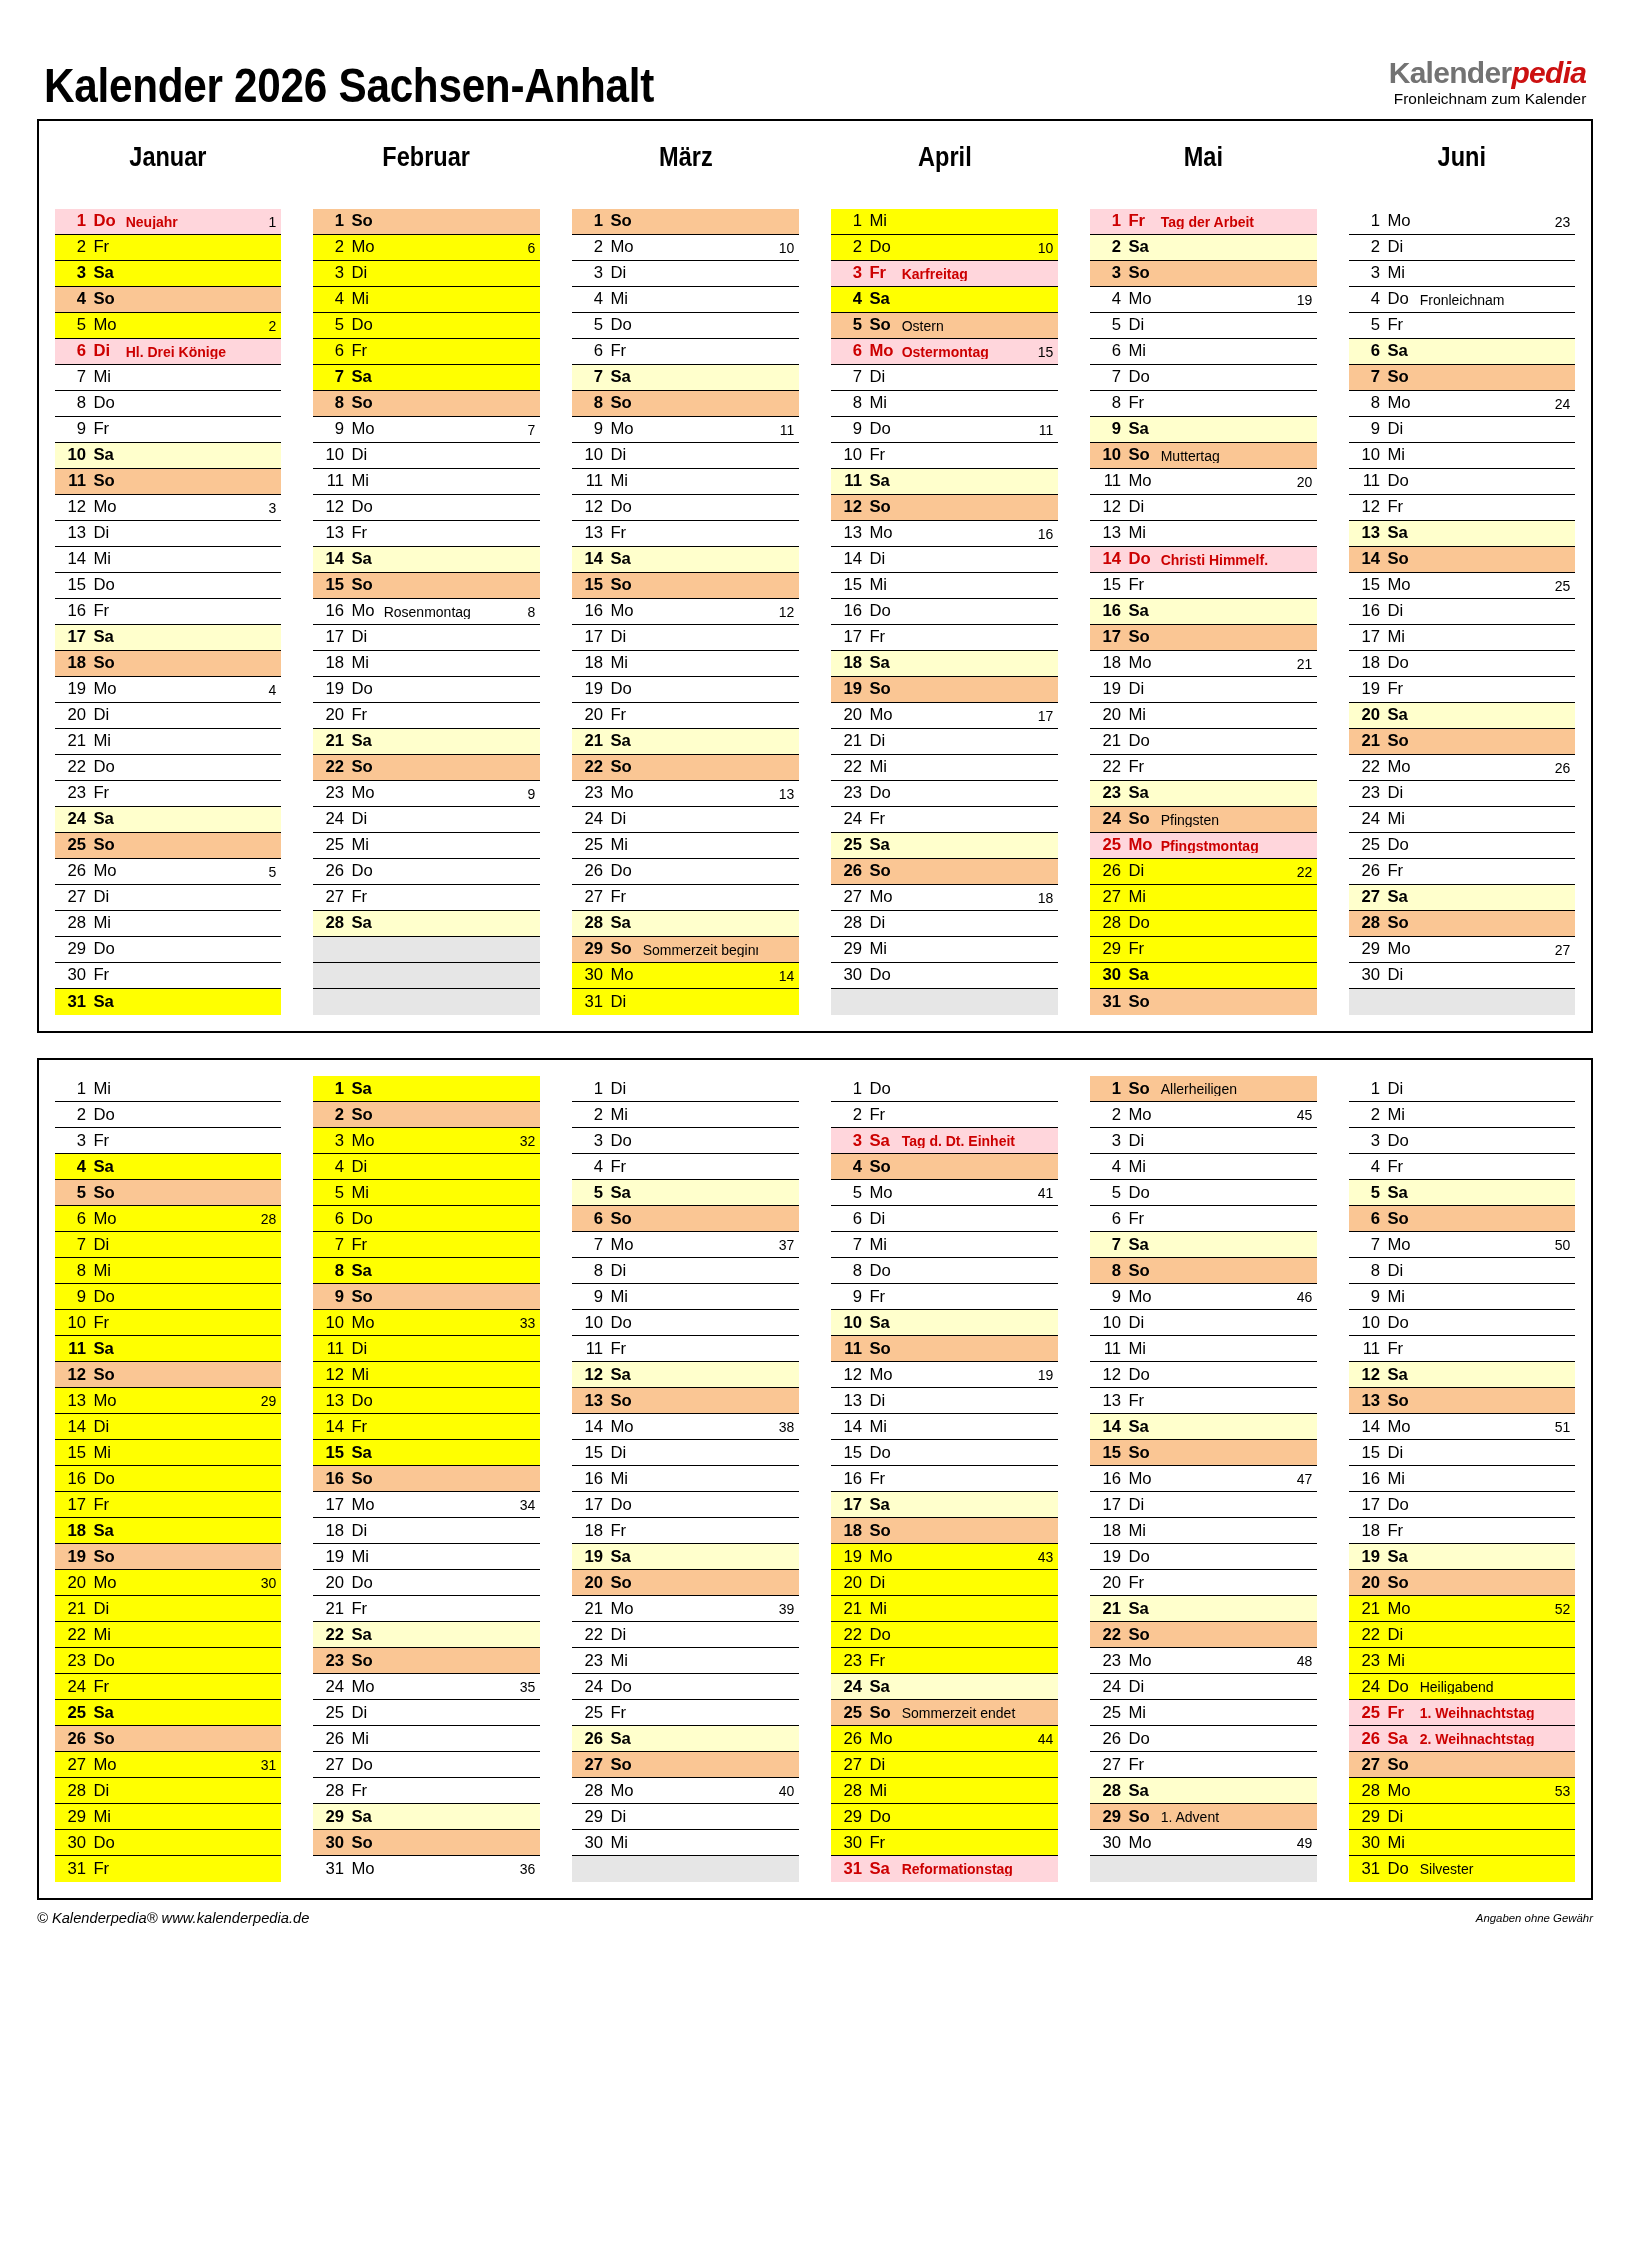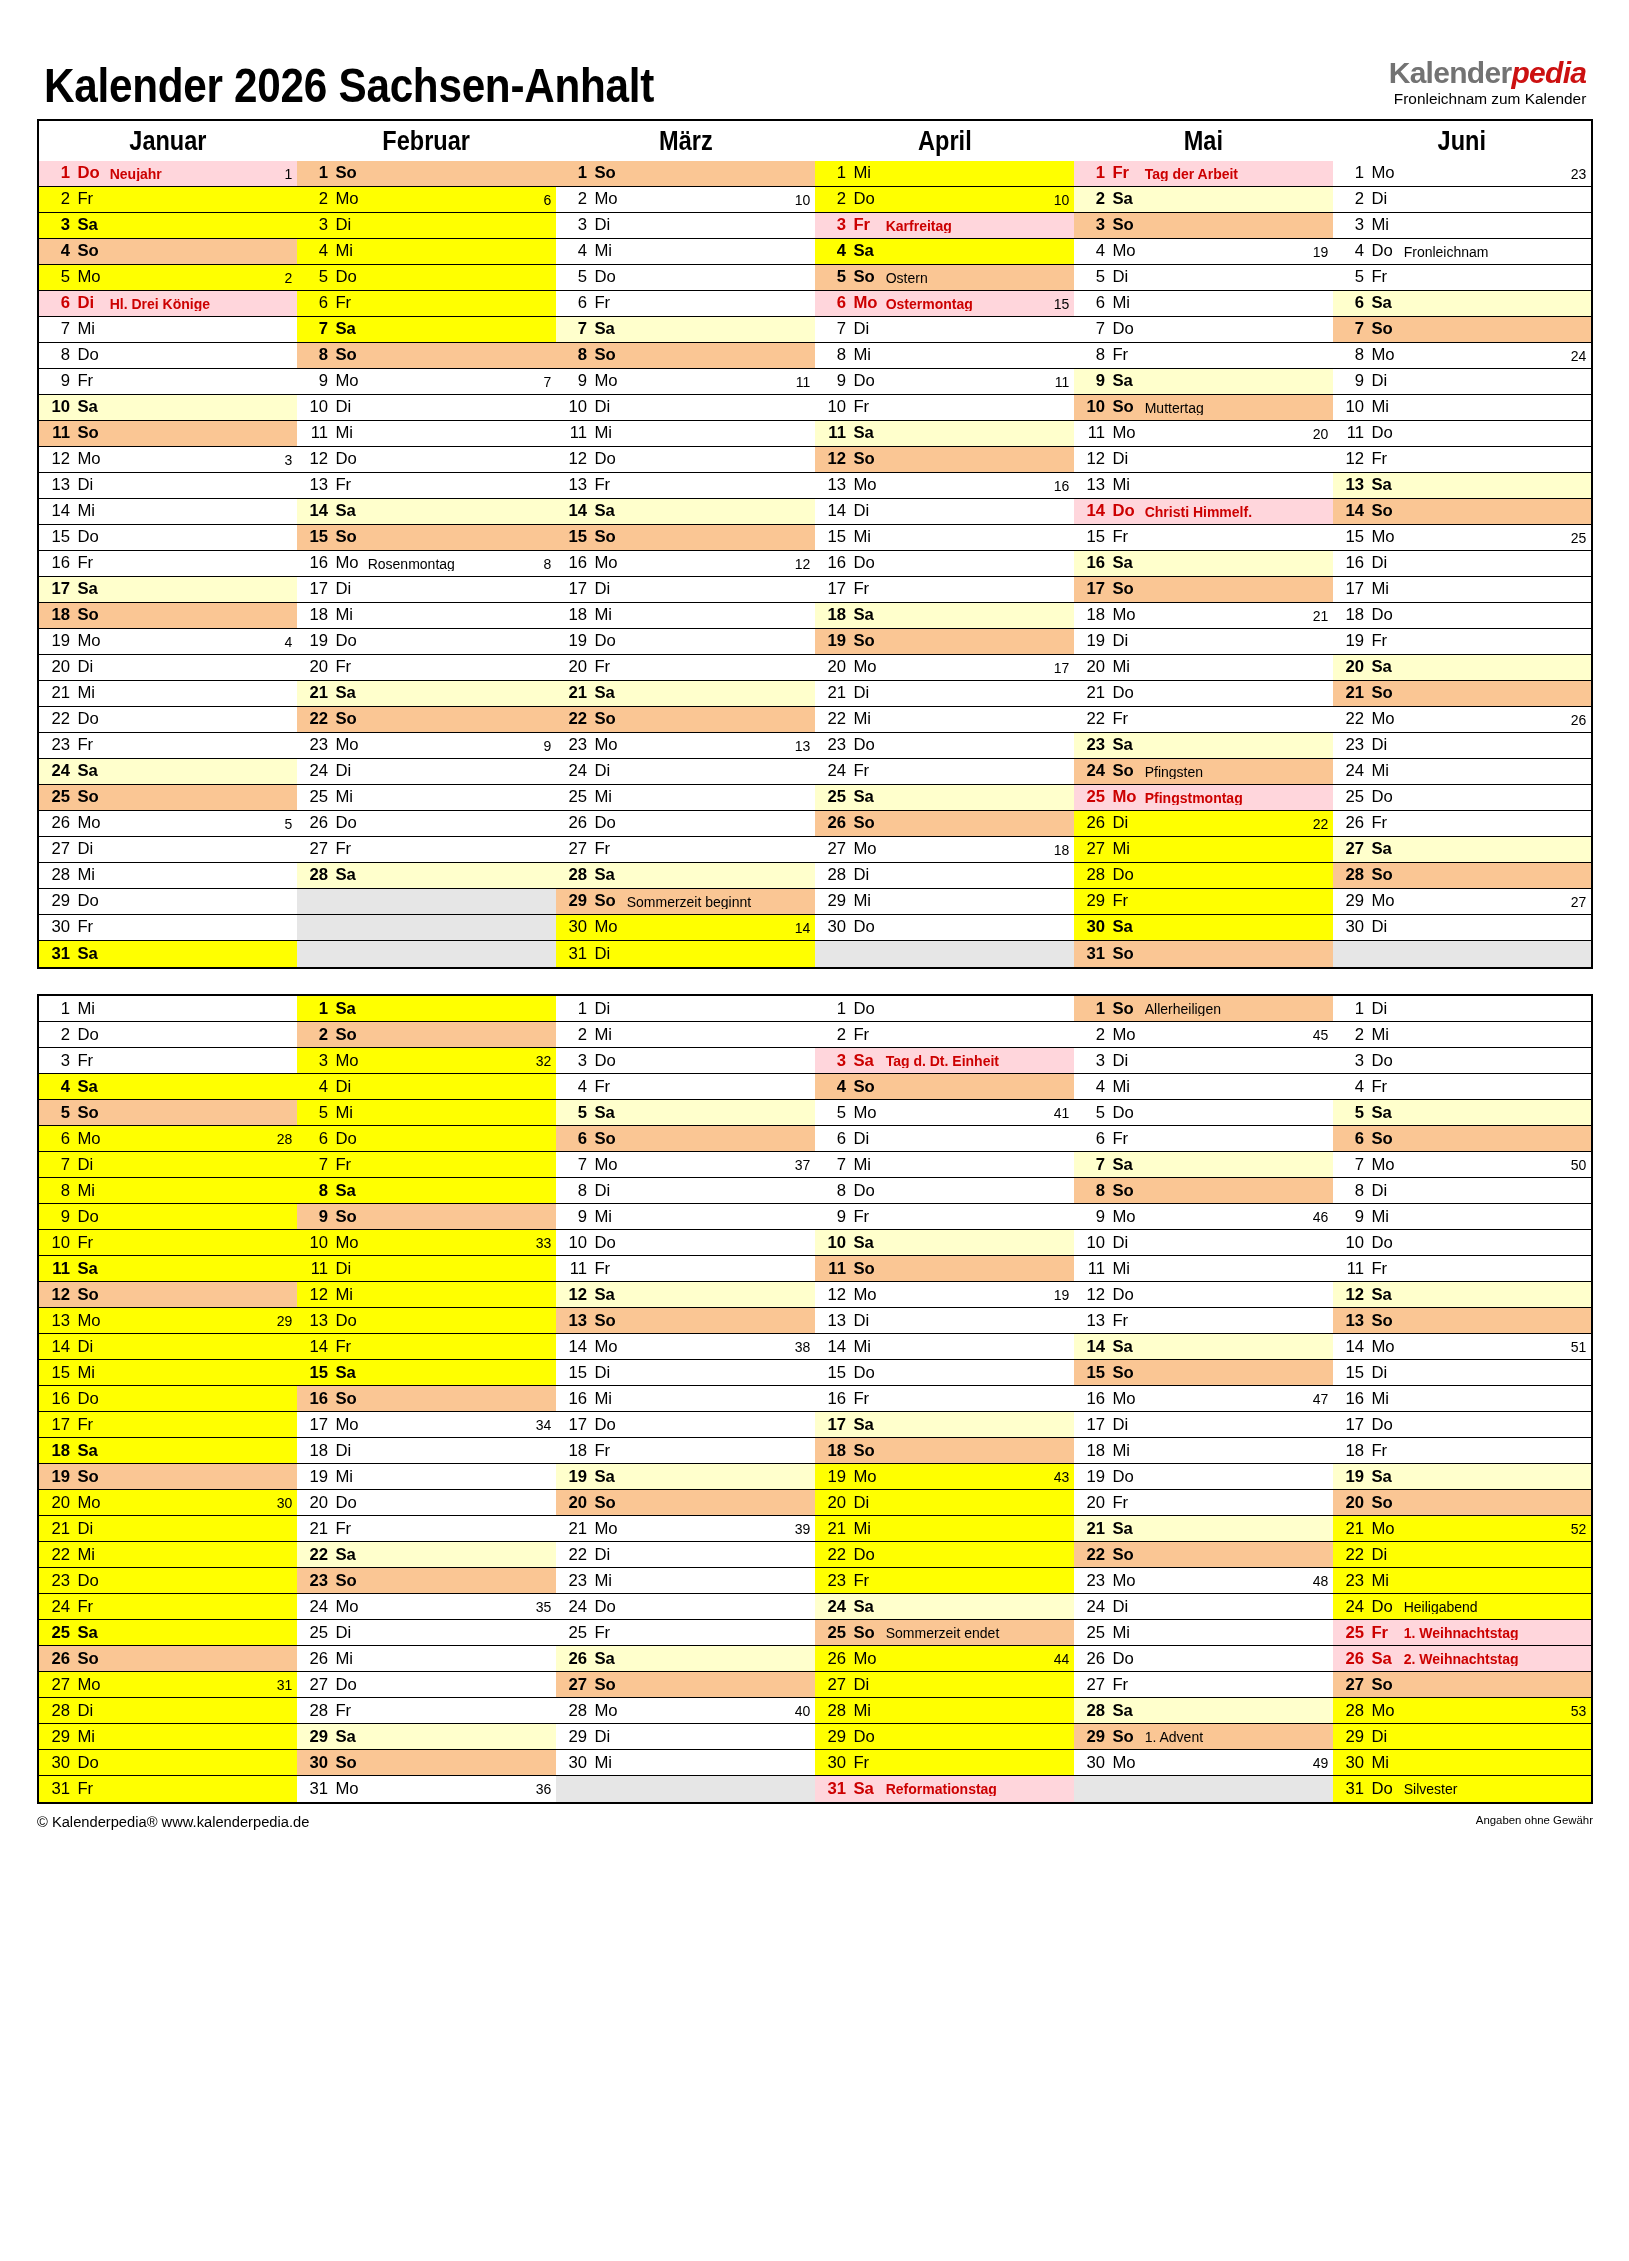--- a/index.html
+++ b/index.html
@@ -25,21 +25,21 @@
   .logo-sub{font-size:15.4px;color:#000;margin-top:2.7px;white-space:nowrap;}
 
   
   .cal{
     width:1556px;margin:0 auto;border-collapse:collapse;
     table-layout:fixed;
     border:2px solid #000;
   }
   .cal + .cal{margin-top:25.4px;}
   .cal col.m{width:16.6666%;}
-  .cal td, .cal th{padding:0;border:0;}
+  .cal td, .cal th{padding:16px;border:0;}
 
   .mhead{
     height:40px;border:0.7px solid #000;border-top:none;
     text-align:center;vertical-align:middle;background:#fff;
   }
   .mhead span{
     display:inline-block;font-size:28px;font-weight:bold;color:#000;
     transform:scaleX(0.84);transform-origin:center;white-space:nowrap;line-height:1;
   }
 
@@ -78,21 +78,21 @@
   .t-hol .dnum,.t-hol .dwd,.t-hol .dnote{color:#cc0000;font-weight:bold;}
   .t-vac{background:#ffff00;}
   .t-vacsa{background:#ffff00;}
   .t-vacsa .dnum,.t-vacsa .dwd{font-weight:bold;}
   .t-empty{background:#e6e6e6;}
   .t-empty .dnum,.t-empty .dwd,.t-empty .dnote,.t-empty .dwk{visibility:hidden;}
 
   
   .ftr{
     width:1556px;margin:9.4px auto 0 auto;
-    display:flex;justify-content:space-between;align-items:flex-start;
+    display:flex;justify-content:space-between;align-items:center;font-style:italic;
   }
   .ftr-l{font-size:14.7px;color:#000;}
   .ftr-r{font-size:11.4px;color:#000;}
 </style>
 </head>
 <body>
 
 <div class="page">
 
   <div class="hdr">

